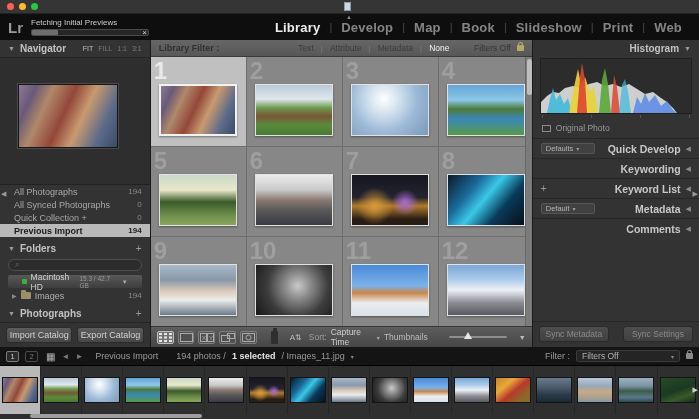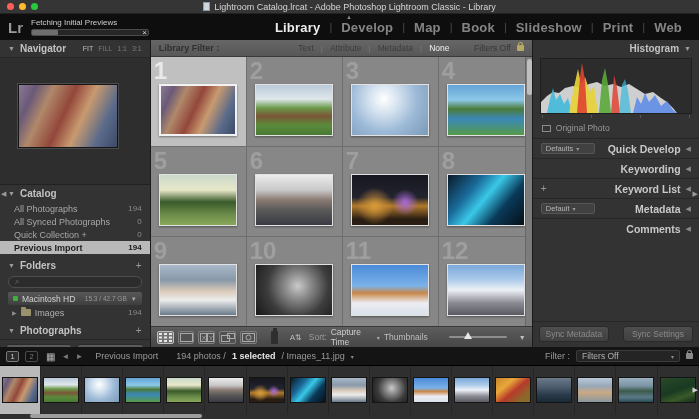--- a/index.html
+++ b/index.html
@@ -45,21 +45,21 @@
   .nav-zoom:first-child { color:#c0c0c0; }
   .navigator-area { height:128px; background:#2e2e2e; border-top:1px solid #262626; border-bottom:1px solid #222; position:relative; flex:0 0 auto; }
   .nav-preview { position:absolute; left:18px; top:26px; width:100px; height:64px; border:1px solid #161616; box-shadow:0 0 0 1px #4a4a4a; }
   .cat-item { height:13px; display:flex; align-items:center; padding:0 8px 0 14px; font-size:9px; color:#a8a8a8; flex:0 0 auto; }
   .cat-item .count { margin-left:auto; color:#8a8a8a; font-size:8px; }
   .cat-item.selected { background:#b9b9b9; color:#1c1c1c; font-weight:bold; }
   .cat-item.selected .count { color:#1c1c1c; font-weight:bold; }
   .section-sep { height:1px; background:#262626; margin-top:3px; }
   .search-pill { height:12px; margin:2px 8px 3px 8px; background:#2c2c2c; border:1px solid #4e4e4e; border-radius:7px; display:flex; align-items:center; padding:0 6px; flex:0 0 auto; }
   .search-pill .mag { font-size:8px; color:#777; line-height:10px; }
-  .volume-bar { height:13px; margin:1px 8px; background:linear-gradient(#585858,#3e3e3e); border-radius:2px; display:flex; align-items:center; padding:0 5px; flex:0 0 auto; }
+  .volume-bar { height:13px; margin:1px 8px; background:linear-gradient(#585858,#3e3e3e); border-radius:2px; display:flex; align-items:center; padding:0 14px; flex:0 0 auto; }
   .led { width:5px; height:5px; background:#3fae3f; border-radius:1px; margin-right:4px; }
   .volume-name { font-size:8.5px; color:#d2d2d2; }
   .volume-space { margin-left:auto; font-size:6.5px; color:#999; }
   .volume-tri { font-size:6px; color:#aaa; margin-left:4px; }
   .folder-row { height:13px; display:flex; align-items:center; padding:0 8px 0 12px; font-size:9px; color:#b0b0b0; flex:0 0 auto; }
   .folder-row .disc { font-size:6px; color:#8a8a8a; margin-right:4px; }
   .folder-glyph { width:10px; height:7px; background:#9a916a; border-radius:1px; position:relative; margin-right:4px; }
   .folder-glyph:before { content:""; position:absolute; top:-2px; left:0; width:5px; height:2px; background:#9a916a; border-radius:1px 1px 0 0; }
   .folder-row .count { margin-left:auto; font-size:8px; color:#8a8a8a; }
   .lp-buttons { margin-top:auto; display:flex; gap:5px; padding:4px 6px 5px 6px; border-top:1px solid #262626; flex:0 0 auto; }
@@ -176,21 +176,21 @@
 
 <div class="window">
 
   <div class="titlebar">
     <div class="traffic">
       <span class="light red"></span>
       <span class="light yellow"></span>
       <span class="light green"></span>
     </div>
     <div class="win-title">
-      <span class="doc-icon"></span><span>Lightroom Catalog.lrcat - Adobe Photoshop Lightroom Classic - Library</span>
+      <span class="doc-icon"></span>
     </div>
   </div>
 
   <div class="top-panel">
     <div class="lr-logo">Lr</div>
     <div class="activity">
       <div class="activity-text">Fetching Initial Previews</div>
       <div class="progress">
         <div class="progress-fill" id="progress-fill" style="width: 22%;"></div>
         <span class="progress-x">×</span>
@@ -224,24 +224,20 @@
         <span class="panel-title">Navigator</span>
         <span class="nav-zooms" id="nav-zooms">
             <span class="nav-zoom">FIT</span>
             <span class="nav-zoom">FILL</span>
             <span class="nav-zoom">1:1</span>
             <span class="nav-zoom">3:1</span>
           </span>
       </div>
       <div class="navigator-area">
         <div class="nav-preview img-fantasy-art"></div>
-      </div>
-      <div class="panel-header">
-        <span class="tri">▼</span>
-        <span class="panel-title">Catalog</span>
       </div>
       <div id="catalog-items">
           <div class="cat-item">
             <span class="">All Photographs</span>
             <span class="count">194</span>
           </div>
           <div class="cat-item">
             <span class="">All Synced Photographs</span>
             <span class="count">0</span>
           </div>

